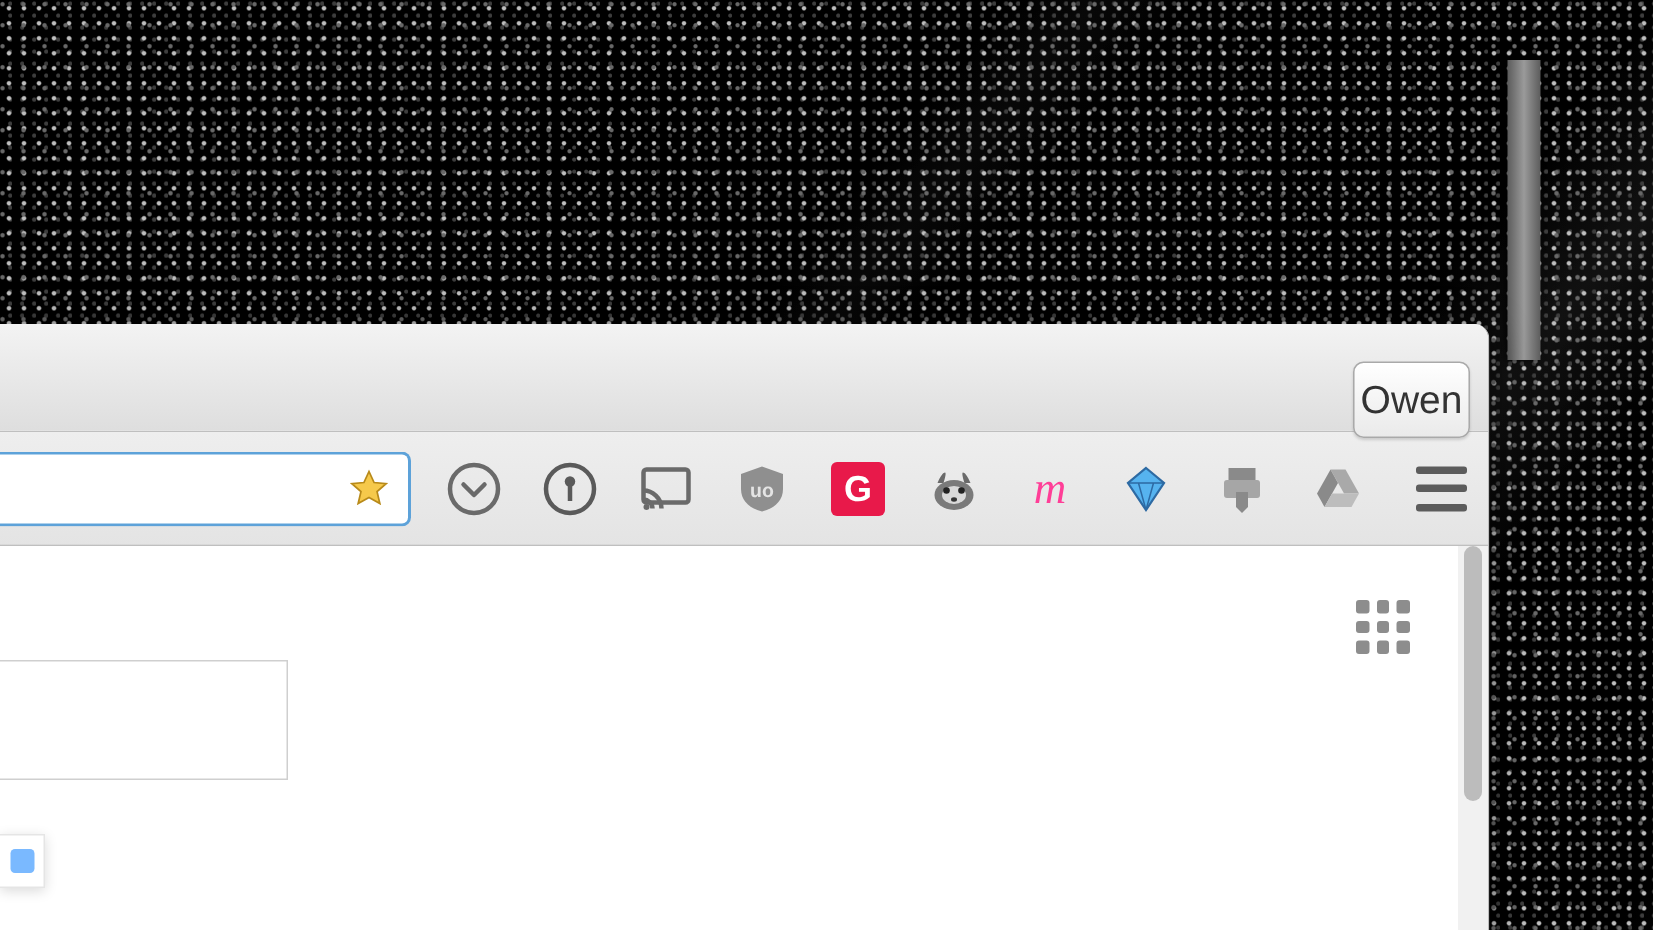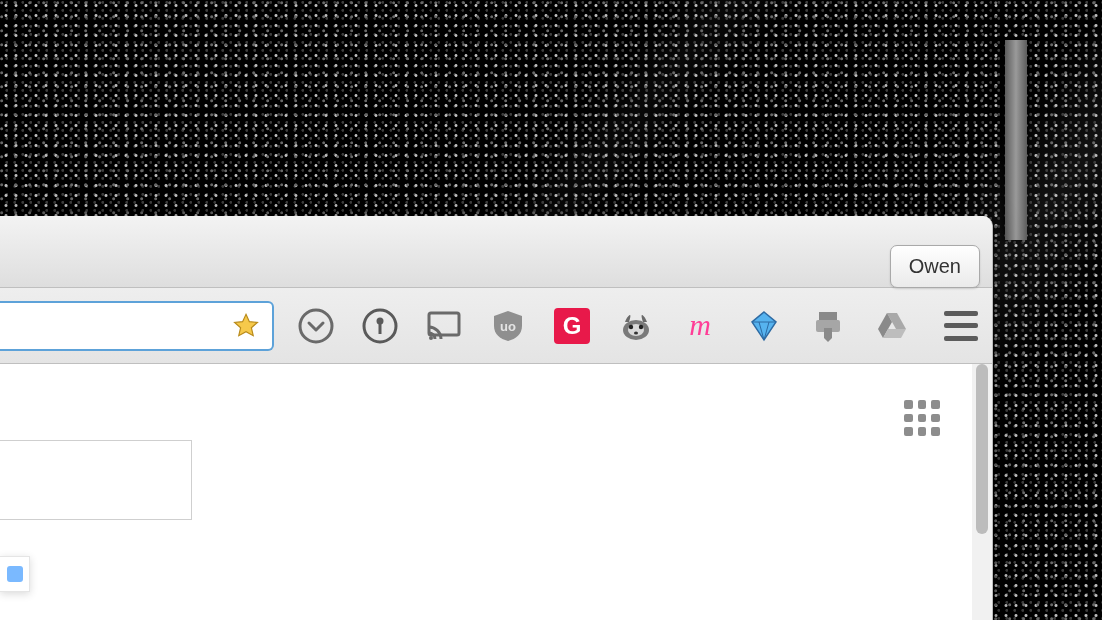--- a/index.html
+++ b/index.html
@@ -52,22 +52,22 @@
     justify-content:flex-end;
     align-items:center;
     padding-right:12px;
     border-top-right-radius:10px;
     box-sizing:border-box;
   }
   .profile-btn {
     background:linear-gradient(#fff,#eaeaea);
     border:1px solid #a9a9a9;
     border-radius:7px;
-    padding:9px 18px;
-    font-size:20px;
+    padding:9px 4px;
+    font-size:26px;
     color:#333;
     cursor:pointer;
     box-shadow:0 1px 2px rgba(0,0,0,.15);
     margin-top:30px;
   }
 
   
   .toolbar {
     height:76px;
     background:linear-gradient(#eeeeee,#e4e4e4);

